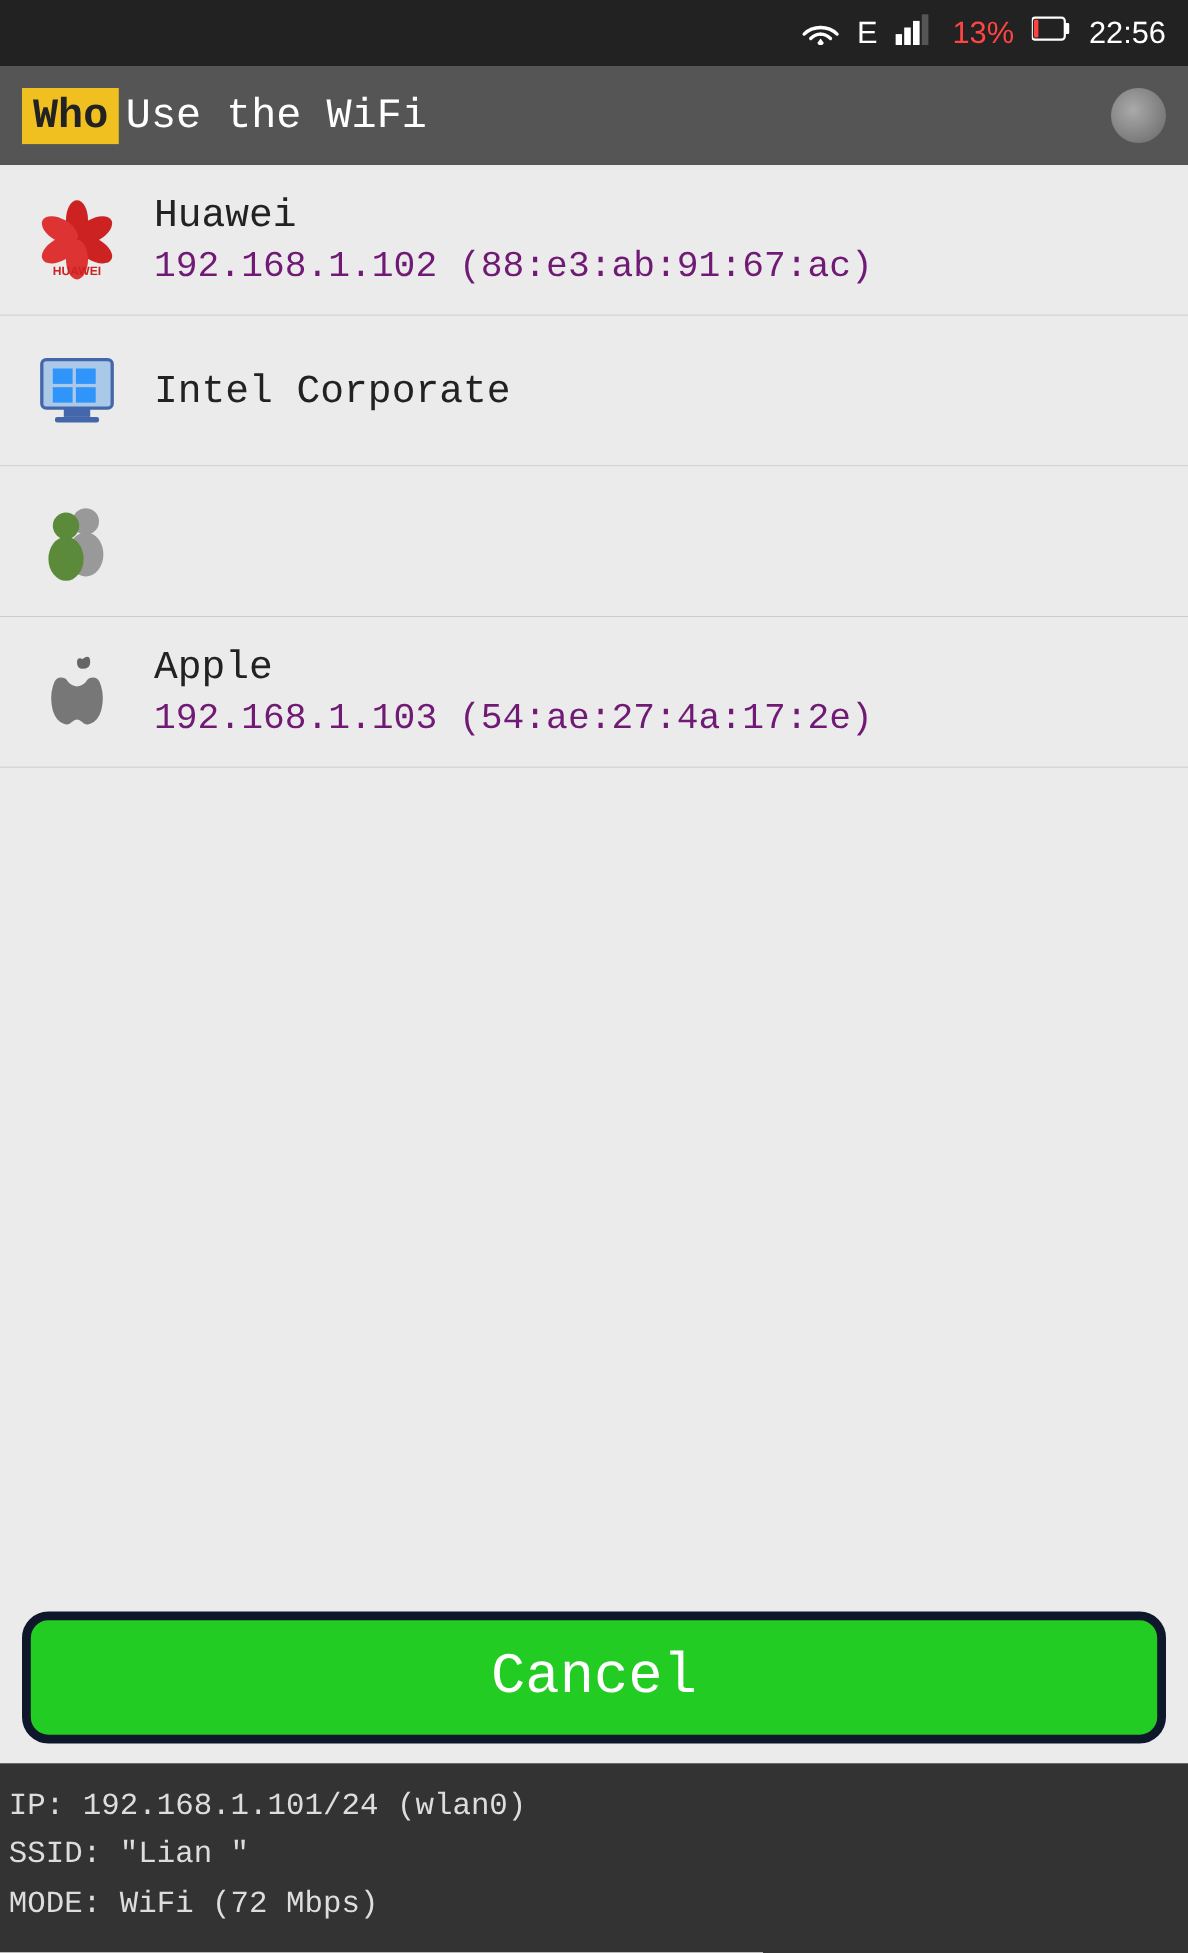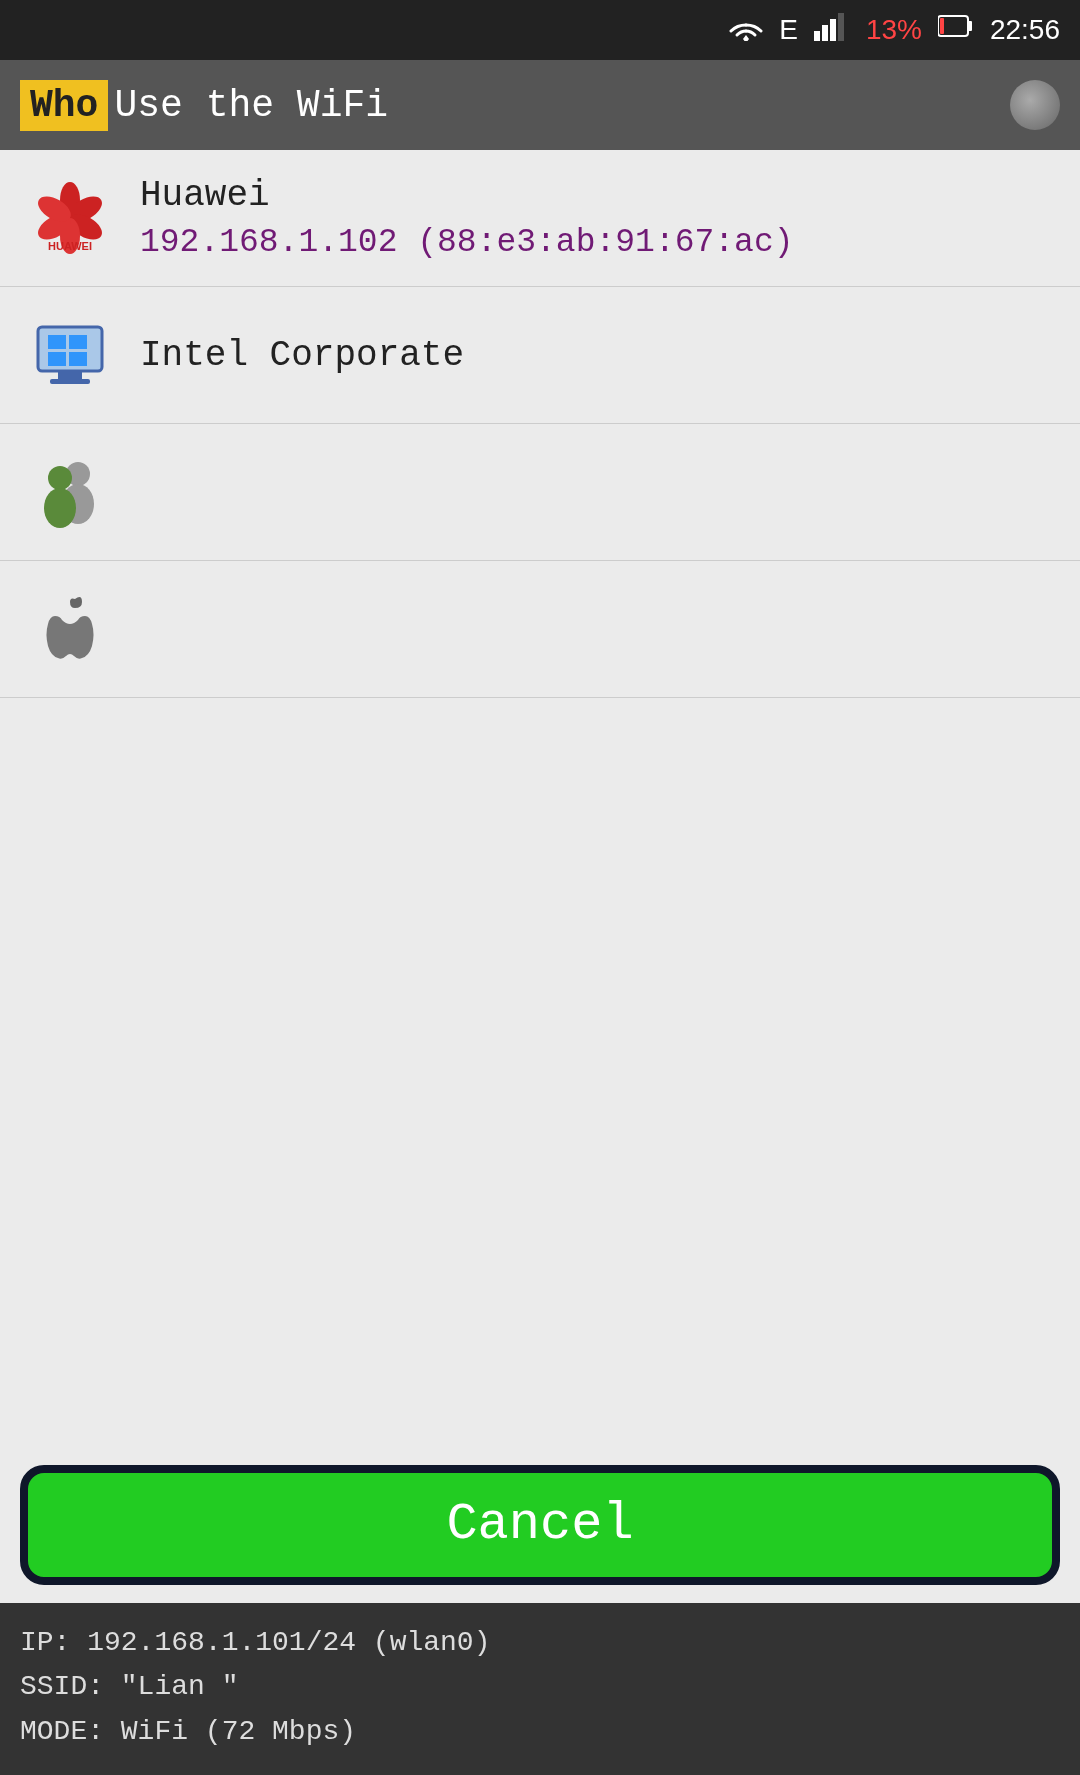--- a/index.html
+++ b/index.html
@@ -163,21 +163,21 @@
       font-family: 'Courier New', monospace;
       cursor: pointer;
       display: flex;
       align-items: center;
       justify-content: center;
     }
 
     
     #footer {
       background: #333;
-      padding: 18px 20px 20px 20px;
+      padding: 18px 20px 20px 8px;
       flex-shrink: 0;
     }
 
     .footer-text {
       color: #ddd;
       font-size: 28px;
       font-family: 'Courier New', monospace;
       line-height: 1.6;
     }
 
@@ -284,20 +284,24 @@
 
   <div class="device-item">
     <div class="device-icon-wrap">
       <svg class="apple-icon" viewBox="0 0 60 70">
 
         <path d="M35 5 Q42 0 42 8 Q42 14 35 14 Q30 14 30 8 Q30 3 35 5 Z" fill="#666"></path>
 
         <path d="M15 22 Q10 22 8 30 Q5 40 8 52 Q11 62 18 64 Q22 66 26 62 Q28 60 30 60 Q32 60 34 62 Q38 66 42 64 Q49 62 52 52 Q55 40 52 30 Q50 22 45 22 Q40 22 38 26 Q34 30 30 30 Q26 30 22 26 Q20 22 15 22 Z" fill="#777"></path>
       </svg>
     </div>
+    <div class="device-info">
+      <span class="device-name">Apple</span>
+      <span class="device-address">192.168.1.103 (54:ae:27:4a:17:2e)</span>
+    </div>
   </div>
 
 </div>
 
 <div id="main-area"></div>
 
 <div id="cancel-section">
   <button id="cancel-button">Cancel</button>
 </div>
 

